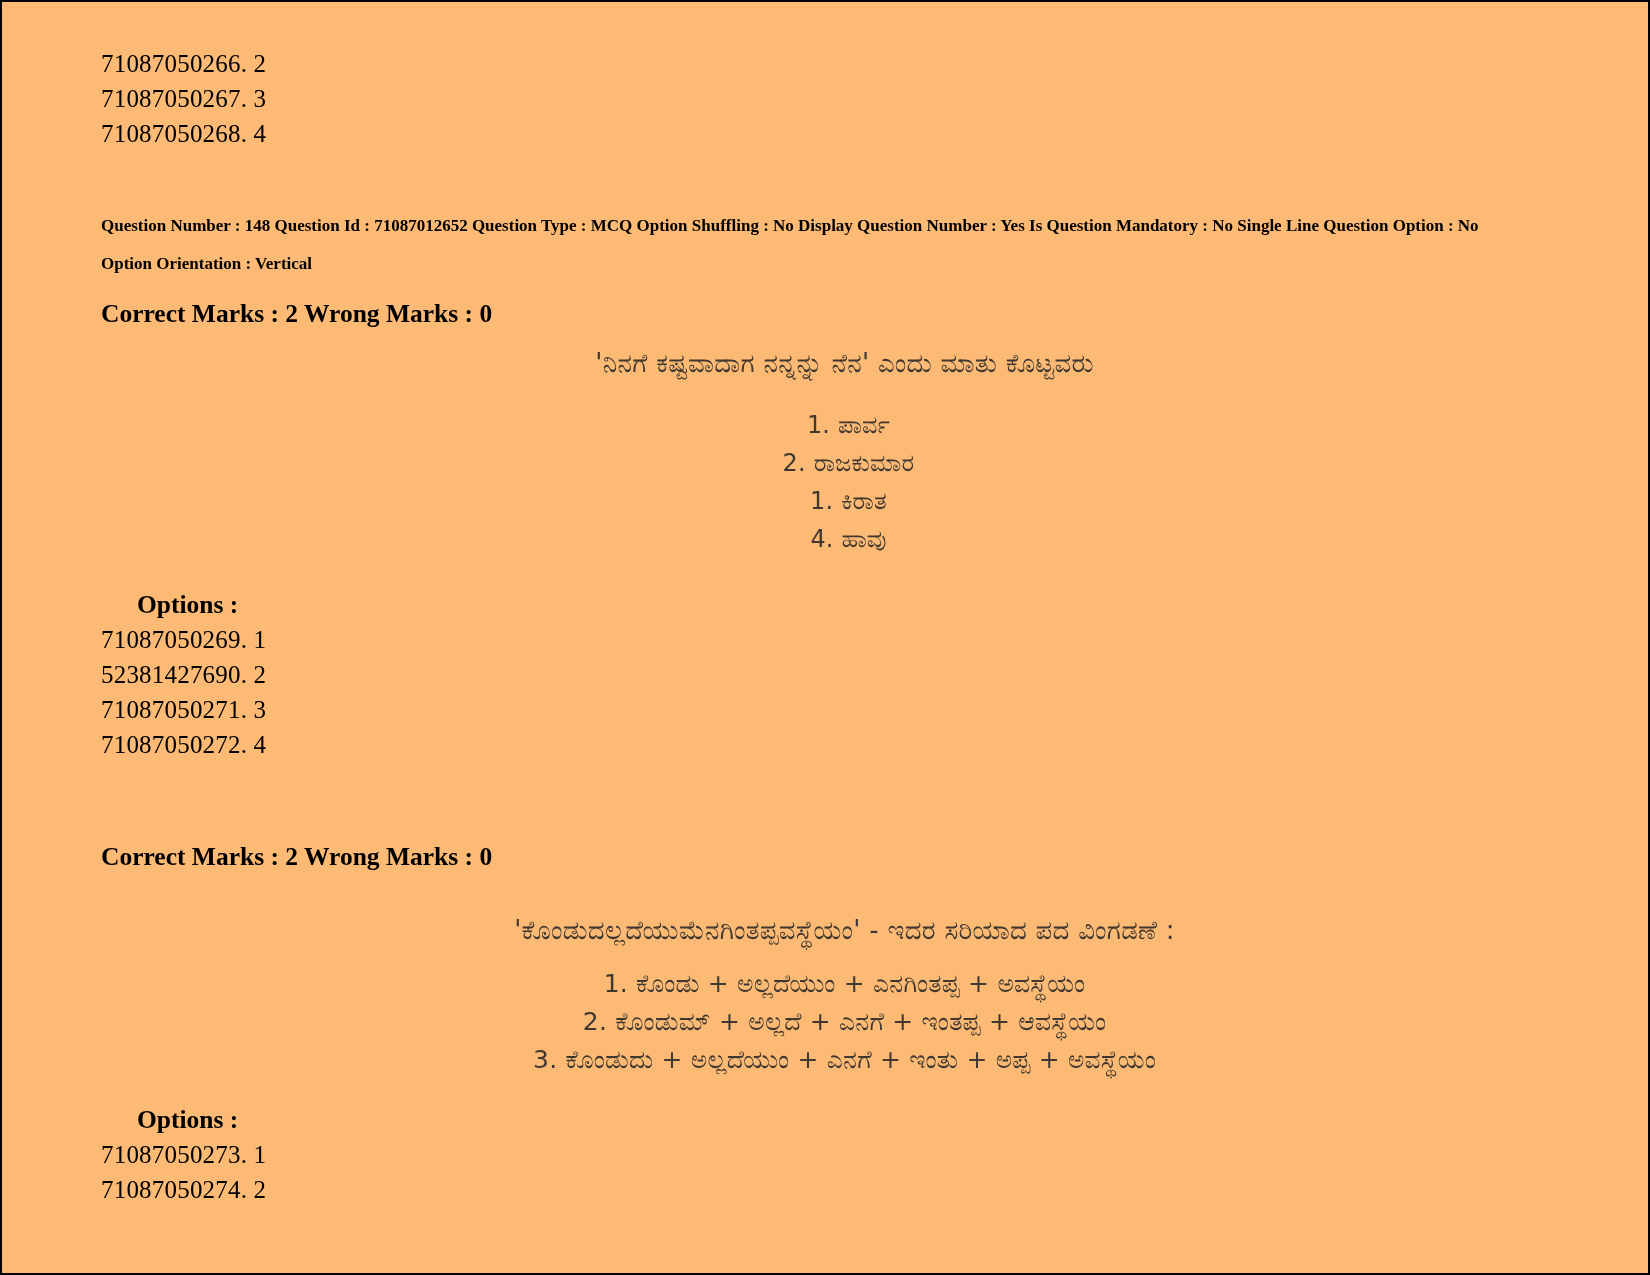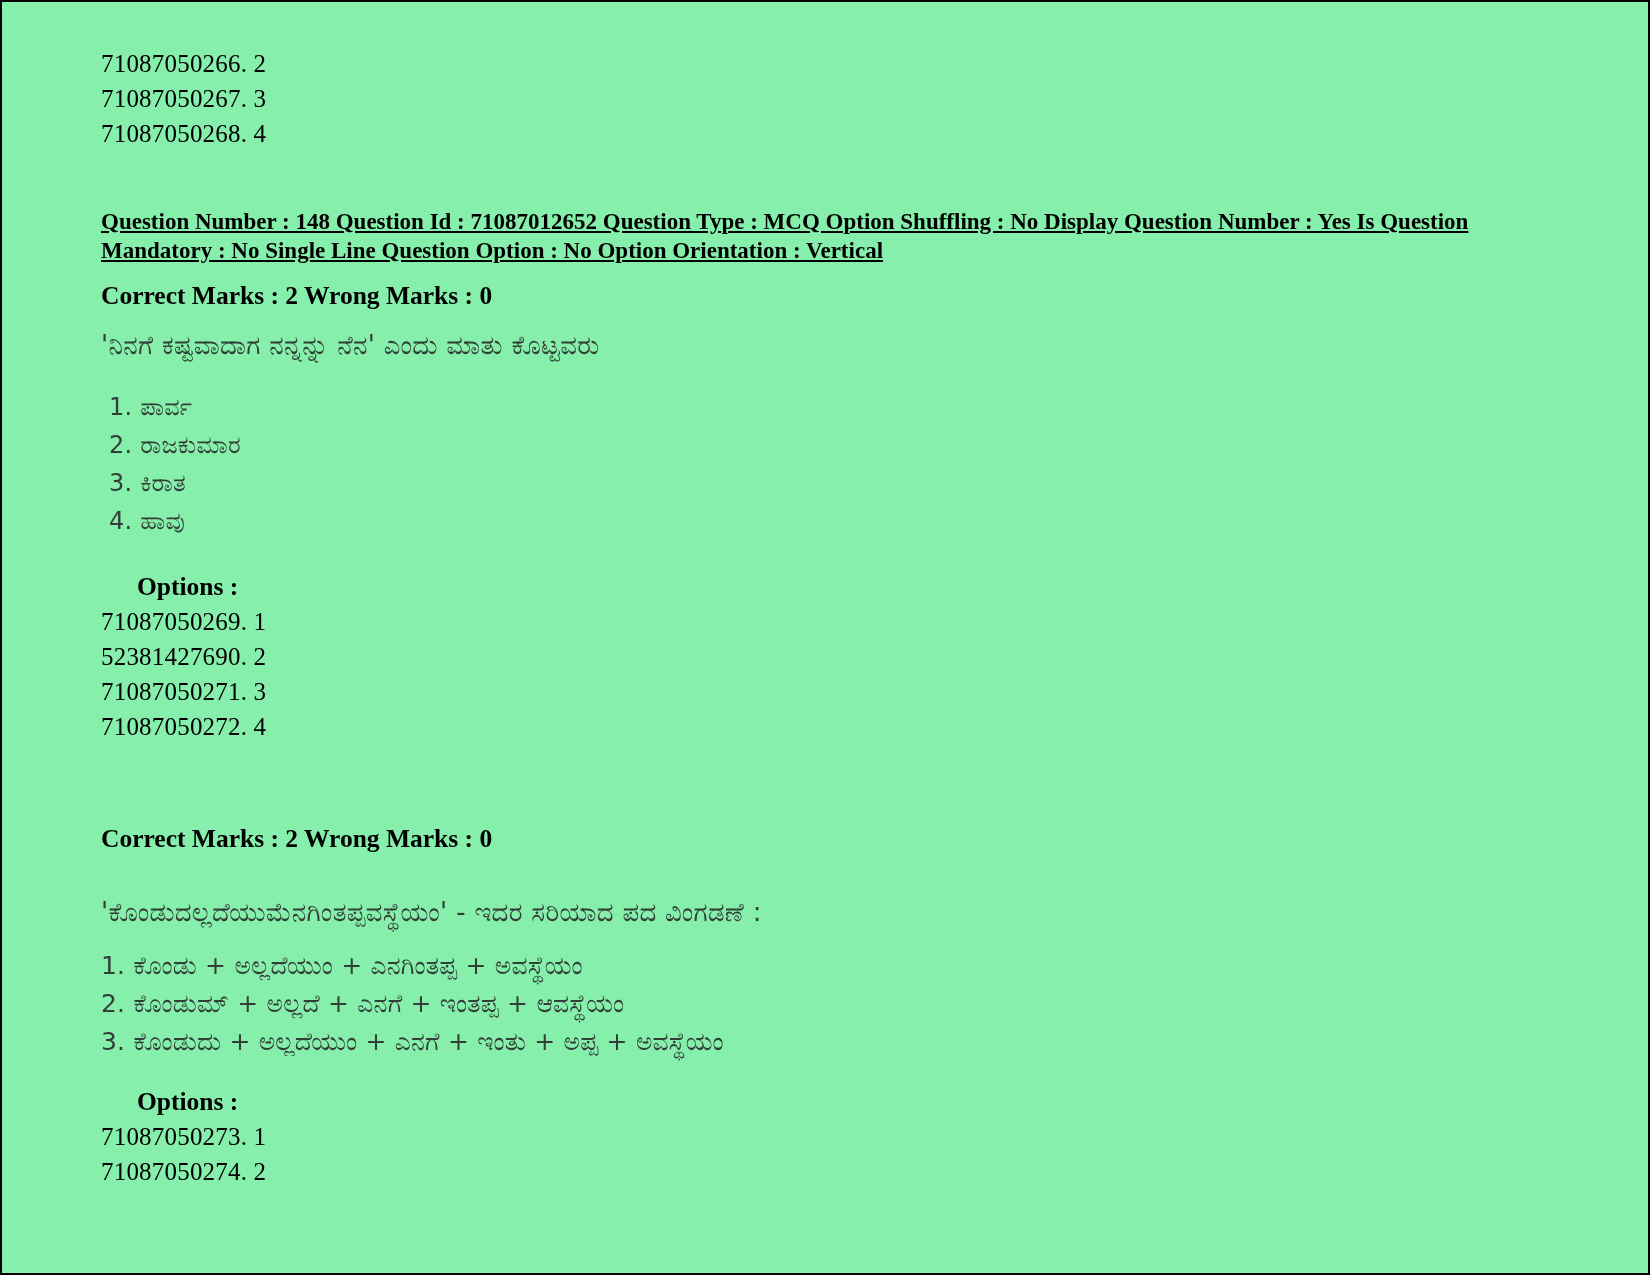--- a/index.html
+++ b/index.html
@@ -4,21 +4,21 @@
 <style>
   html, body {
     margin: 0;
     padding: 0;
     background: #ffffff;
   }
   .page {
     position: relative;
     width: 1650px;
     height: 1275px;
-    background: #86efac;
+    background: #fdba74;
     box-sizing: border-box;
     border: 2px solid #000000;
     overflow: hidden;
     font-family: "Liberation Serif", "DejaVu Serif", serif;
   }
   .content {
     position: absolute;
     left: 99px;
     top: 44px;
     right: 60px;
@@ -31,25 +31,24 @@
     line-height: 35px;
     color: #000000;
     letter-spacing: 0.2px;
     white-space: pre;
   }
 
   
   .meta {
     font-family: "Liberation Serif", "DejaVu Serif", serif;
     font-weight: bold;
-    font-size: 23px;
-    line-height: 29px;
+    font-size: 17px;
+    line-height: 38px;
     color: #000000;
     max-width: 1430px;
-    text-decoration: underline;
   }
   .marks {
     font-family: "Liberation Serif", "DejaVu Serif", serif;
     font-weight: bold;
     font-size: 25.5px;
     line-height: 29px;
     color: #000000;
   }
   .options-label {
     font-family: "Liberation Serif", "DejaVu Serif", serif;
@@ -59,20 +58,21 @@
     color: #000000;
     margin-left: 36px;
   }
 
   
   .knd {
     font-family: "DejaVu Sans", sans-serif;
     color: #2b2b2b;
     opacity: 0.88;
     filter: blur(0.28px) contrast(1.05);
+    text-align: center;
     -webkit-font-smoothing: antialiased;
   }
   .knd-q {
     font-size: 26px;
     line-height: 38px;
     letter-spacing: 0.3px;
   }
   .knd-opt {
     font-size: 24px;
     line-height: 38px;
@@ -109,21 +109,21 @@
     <div>
       <div class="meta">Question Number : 148 Question Id : 71087012652 Question Type : MCQ Option Shuffling : No Display Question Number : Yes Is Question Mandatory : No Single Line Question Option : No Option Orientation : Vertical</div>
       <div class="sp-16"></div>
       <div class="marks">Correct Marks : 2 Wrong Marks : 0</div>
       <div class="sp-16"></div>
       <div class="knd knd-q">'ನಿನಗೆ ಕಷ್ಟವಾದಾಗ ನನ್ನನ್ನು ನೆನ' ಎಂದು ಮಾತು ಕೊಟ್ಟವರು</div>
       <div class="sp-24"></div>
       <div>
         <div class="knd knd-opt">1. ಪಾರ್ವ</div>
         <div class="knd knd-opt">2. ರಾಜಕುಮಾರ</div>
-        <div class="knd knd-opt">3. ಕಿರಾತ</div>
+        <div class="knd knd-opt">1. ಕಿರಾತ</div>
         <div class="knd knd-opt">4. ಹಾವು</div>
       </div>
       <div class="sp-30"></div>
       <div class="options-label">Options :</div>
       <div>
         <div class="idline">71087050269. 1</div>
         <div class="idline">52381427690. 2</div>
         <div class="idline">71087050271. 3</div>
         <div class="idline">71087050272. 4</div>
       </div>

